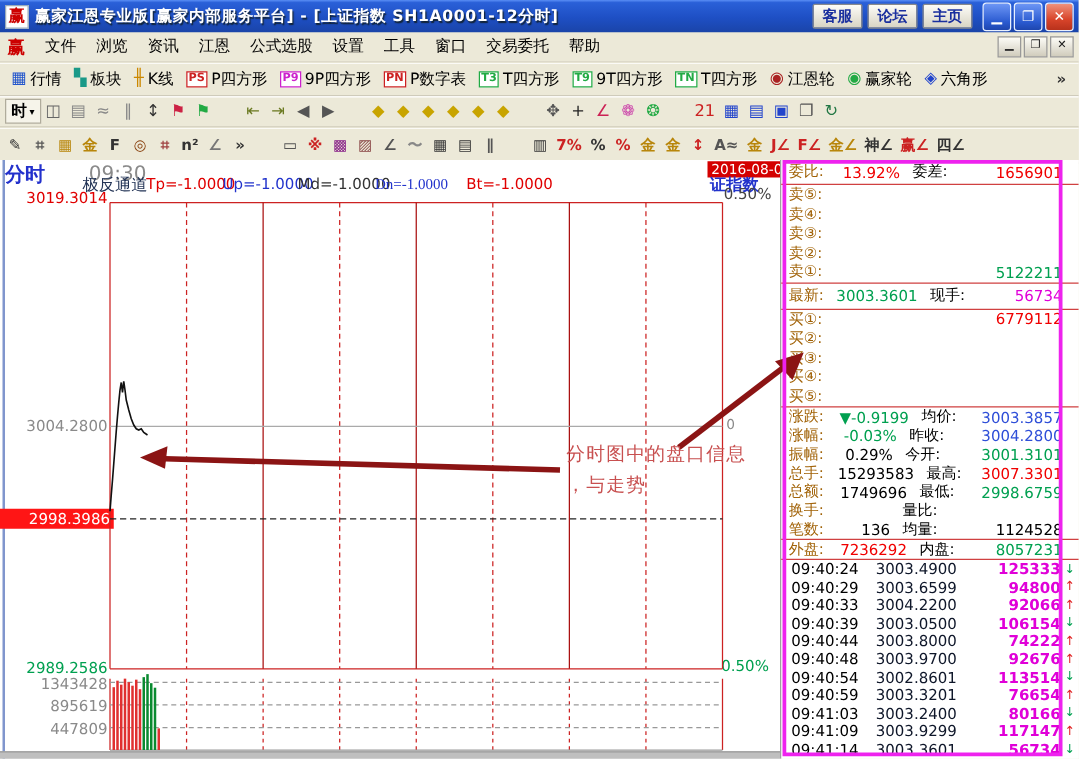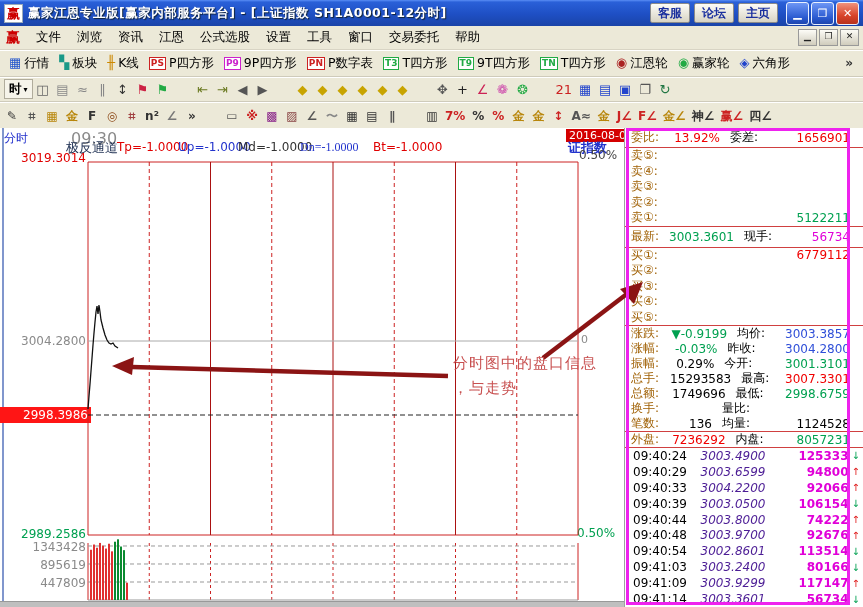--- a/index.html
+++ b/index.html
@@ -29,21 +29,21 @@
   .tbadge{font-size:9px;font-weight:bold;border:1px solid currentColor;padding:0 1px;line-height:11px;background:#fff;}
   .overflow{margin-left:auto;font-weight:bold;color:#333;padding-right:6px;}
   .ibtn{min-width:20px;height:20px;display:flex;align-items:center;justify-content:center;background:none;border:1px solid transparent;font-size:13px;padding:0 2px;font-family:inherit;}
   .period-btn{font-size:12.5px;font-weight:bold;display:flex;align-items:center;gap:2px;border:1px solid #b0ac9c;background:#f6f4ea;padding:0 4px;height:20px;font-family:inherit;}
   .caret{font-size:8px;}
   
   .content{position:absolute;top:128px;left:0;right:0;bottom:0;background:#fff;}
   .chart-area{position:absolute;left:0;top:0;width:625px;height:479px;background:#fff;}
   .edgeline{position:absolute;left:2px;top:0;bottom:0;width:2px;background:#4a6ab8;opacity:.7;}
   .abs{position:absolute;white-space:nowrap;}
-  .fenshi{color:#2230cc;font-weight:normal;font-size:12px;}
+  .fenshi{color:#2230cc;font-weight:bold;font-size:16px;}
   .gray{color:#8a8a8a;} .dgray{color:#444;}
   .redtx{color:#e00000;} .bluetx{color:#2233cc;} .greentx{color:#00a050;} .inktx{color:#333;}
   .datebadge{background:#d40000;color:#fff;font-size:11px;padding:0 3px;}
   .axislab{width:86px;text-align:right;font-size:12px;}
   .lastlab{left:0;width:88px;background:#ff1515;color:#fff;text-align:right;padding:1px 3px 1px 0;font-size:12px;}
   .bstrip{position:absolute;left:0;top:473px;width:625px;height:6px;background:#bfbfbf;border-top:1px solid #999;}
   #overlay{position:absolute;left:0;top:0;width:863px;height:479px;pointer-events:none;z-index:5;}
   .ann{position:absolute;left:453px;top:223px;z-index:6;color:#c85050;font-size:15px;letter-spacing:1px;line-height:25px;}
   
   .panel{position:absolute;right:0;top:0;width:238px;height:479px;background:#fff;border-left:1px solid #a0a0a0;display:flex;flex-direction:column;z-index:1;}
@@ -56,21 +56,21 @@
   .prow.waipan{height:15px;border-top:1px solid #d04040;border-bottom:1px solid #d04040;}
   .pl{width:46px;padding-left:6px;color:#a16207;}
   .pv{flex:1;text-align:right;}
   .pl2{width:46px;padding-left:10px;color:#000;}
   .pv2{width:82px;text-align:right;padding-right:13px;}
   .pvfull{flex:1;text-align:right;padding-right:13px;}
   .red{color:#f00000;} .green{color:#00a050;} .magenta{color:#e000d8;} .blue{color:#2f4fd8;} .black{color:#000;}
   .txnwrap{flex:1;display:flex;flex-direction:column;}
   .trow{flex:1;display:flex;align-items:center;font-size:12px;}
   .tt{width:70px;padding-left:8px;color:#000;}
-  .tp{flex:1;text-align:center;color:#4c1d95;font-style:italic;}
+  .tp{flex:1;text-align:center;color:#0f172a;}
   .tv{width:86px;text-align:right;color:#e000d8;font-weight:bold;}
   .ta{width:15px;text-align:center;font-size:10px;}
   .trow.up .ta::after{content:"↑";color:#e02020;}
   .trow.down .ta::after{content:"↓";color:#00a050;}
 </style>
 </head>
 <body>
 
 <div class="win">
 
@@ -649,20 +649,26 @@
             <span class="ta"></span>
           </div>
 
           <div class="trow down">
             <span class="tt">09:40:54</span>
             <span class="tp">3002.8601</span>
             <span class="tv">113514</span>
             <span class="ta"></span>
           </div>
 
+          <div class="trow up">
+            <span class="tt">09:40:59</span>
+            <span class="tp">3003.3201</span>
+            <span class="tv">76654</span>
+            <span class="ta"></span>
+          </div>
 
           <div class="trow down">
             <span class="tt">09:41:03</span>
             <span class="tp">3003.2400</span>
             <span class="tv">80166</span>
             <span class="ta"></span>
           </div>
 
           <div class="trow up">
             <span class="tt">09:41:09</span>

